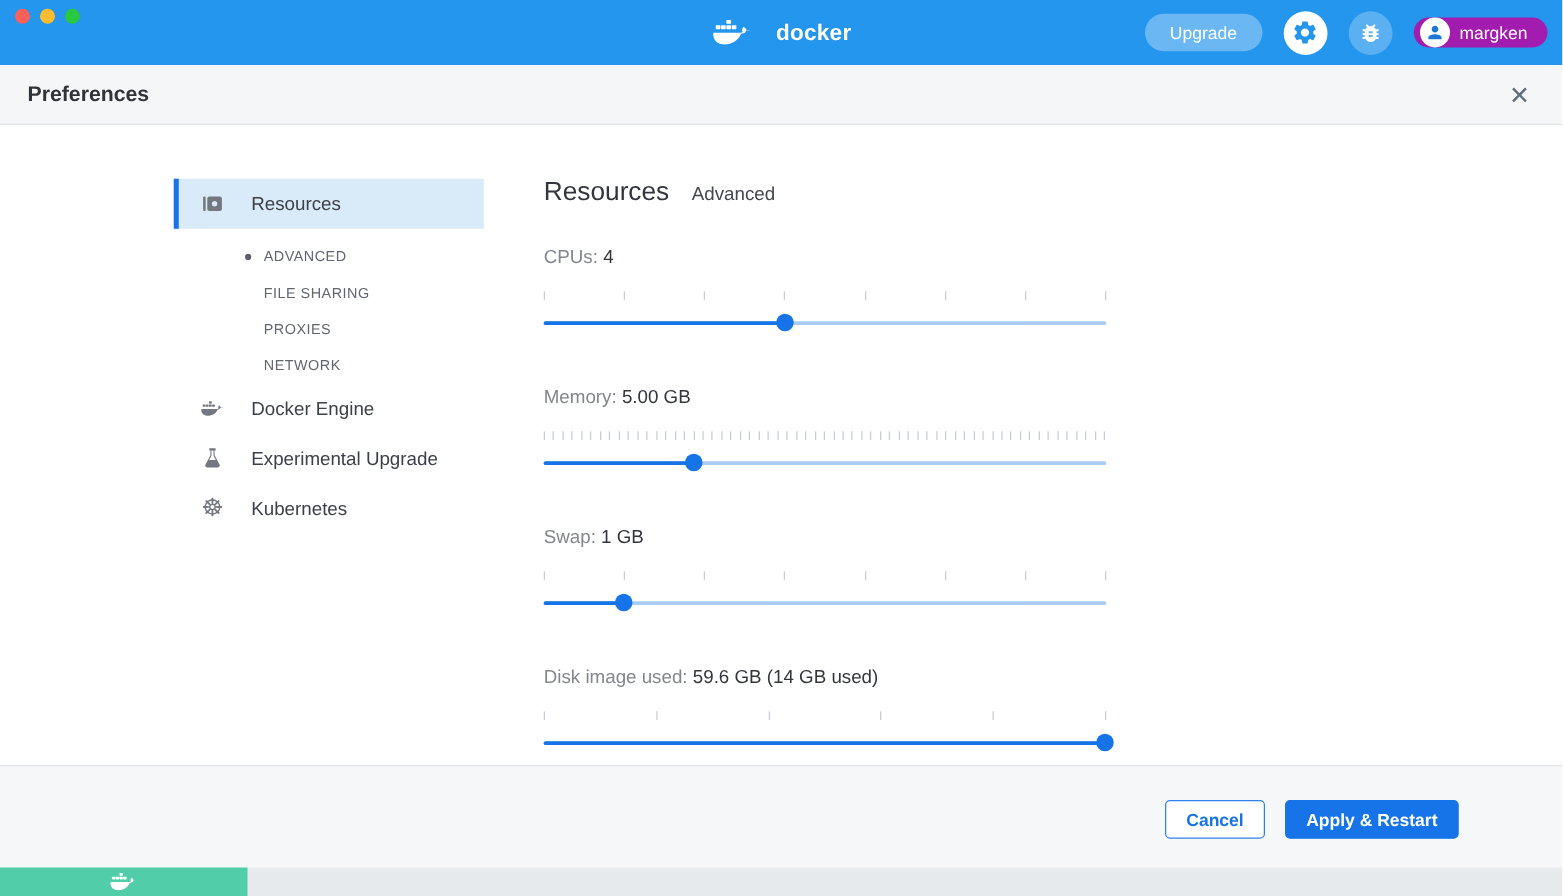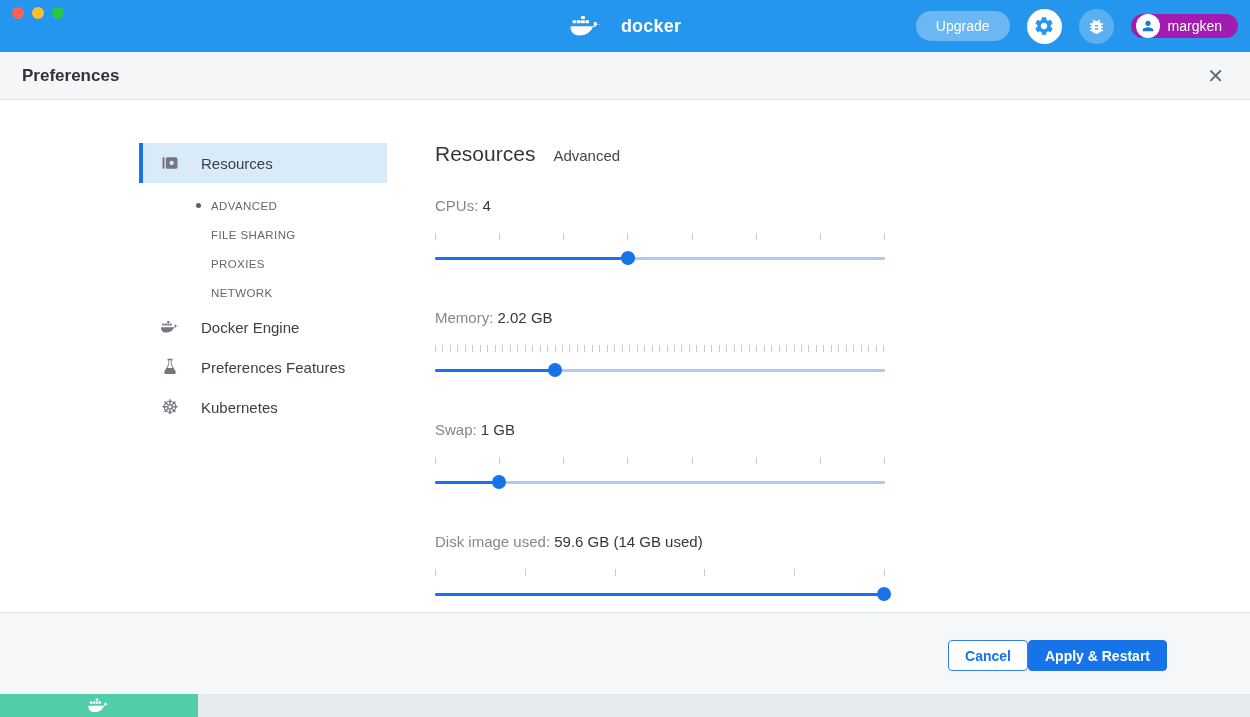--- a/index.html
+++ b/index.html
@@ -57,21 +57,21 @@
   .tick { width:1px; height:7px; background:#c7ccd2; }
   .track { position:relative; margin-top:10px; height:14px; }
   .track .rail { position:absolute; top:6px; left:0; right:0; height:3px; background:#a9cbf4; border-radius:2px; }
   .track .fill { position:absolute; top:6px; left:0; height:3px; background:#1774e8; border-radius:2px; }
   .track .knob { position:absolute; top:0; width:14px; height:14px; border-radius:50%; background:#1774e8; cursor:pointer; }
   .slider-group + .slider-group { margin-top:44px; }
   .first-group { margin-top:31px; }
 
   
   .footer { position:absolute; top:612px; left:0; right:0; height:82px; background:#f6f7f8; border-top:1px solid #e1e3e5; }
-  .footer-btns { position:absolute; right:83px; top:27px; display:flex; }
+  .footer-btns { position:absolute; right:83px; top:27px; display:flex; gap:16px; }
   .btn { height:31px; border-radius:4px; font-size:14px; font-weight:600; font-family:inherit; cursor:pointer; padding:0 16px; }
   .btn.cancel { background:#fff; border:1px solid #2f80ed; color:#1774e8; }
   .btn.apply { background:#1774e8; border:1px solid #1774e8; color:#fff; }
 
   
   .statusbar { position:absolute; top:694px; left:0; right:0; height:23px; background:#e7eaec; }
   .progress { position:absolute; left:0; top:0; bottom:0; background:var(--progress-green); display:flex; align-items:center; justify-content:center; }
   .progress svg { width:24px; height:17px; fill:#fff; }
 </style>
 </head>
@@ -161,21 +161,21 @@
           </span>
           <span class="side-label">Docker Engine</span>
         </div>
         <div class="side-item">
           <span class="side-icon">
             <svg viewBox="0 0 24 24">
               <path d="M9 2h6v2h-1v4.6l4.7 8.8c.7 1.3-.3 3-1.8 3H7.1c-1.5 0-2.5-1.7-1.8-3L10 8.6V4H9V2zm2 2v5.1l-2.2 4.2h6.4L13 9.1V4h-2z"></path>
               <path d="M7.5 14.5h9l2 3.8c.3.6-.1 1.2-.7 1.2H6.2c-.6 0-1-.6-.7-1.2l2-3.8z"></path>
             </svg>
           </span>
-          <span class="side-label">Preferences Features</span>
+          <span class="side-label">Experimental Upgrade</span>
         </div>
         <div class="side-item">
           <span class="side-icon">
             <span class="kglyph">☸</span>
           </span>
           <span class="side-label">Kubernetes</span>
         </div>
       </nav>
     <main class="main">
       <div class="main-title">
@@ -195,21 +195,21 @@
               <span class="tick"></span>
               <span class="tick"></span>
             </div>
             <div class="track">
               <div class="rail"></div>
               <div class="fill" style="width: 42.8%;"></div>
               <div class="knob" style="left: calc(42.8% - 7px);"></div>
             </div>
           </div>
           <div class="slider-group">
-            <div class="sg-label"><span>Memory: </span><b>2.02 GB</b></div>
+            <div class="sg-label"><span>Memory: </span><b>5.00 GB</b></div>
             <div class="ticks">
               <span class="tick"></span>
               <span class="tick"></span>
               <span class="tick"></span>
               <span class="tick"></span>
               <span class="tick"></span>
               <span class="tick"></span>
               <span class="tick"></span>
               <span class="tick"></span>
               <span class="tick"></span>

